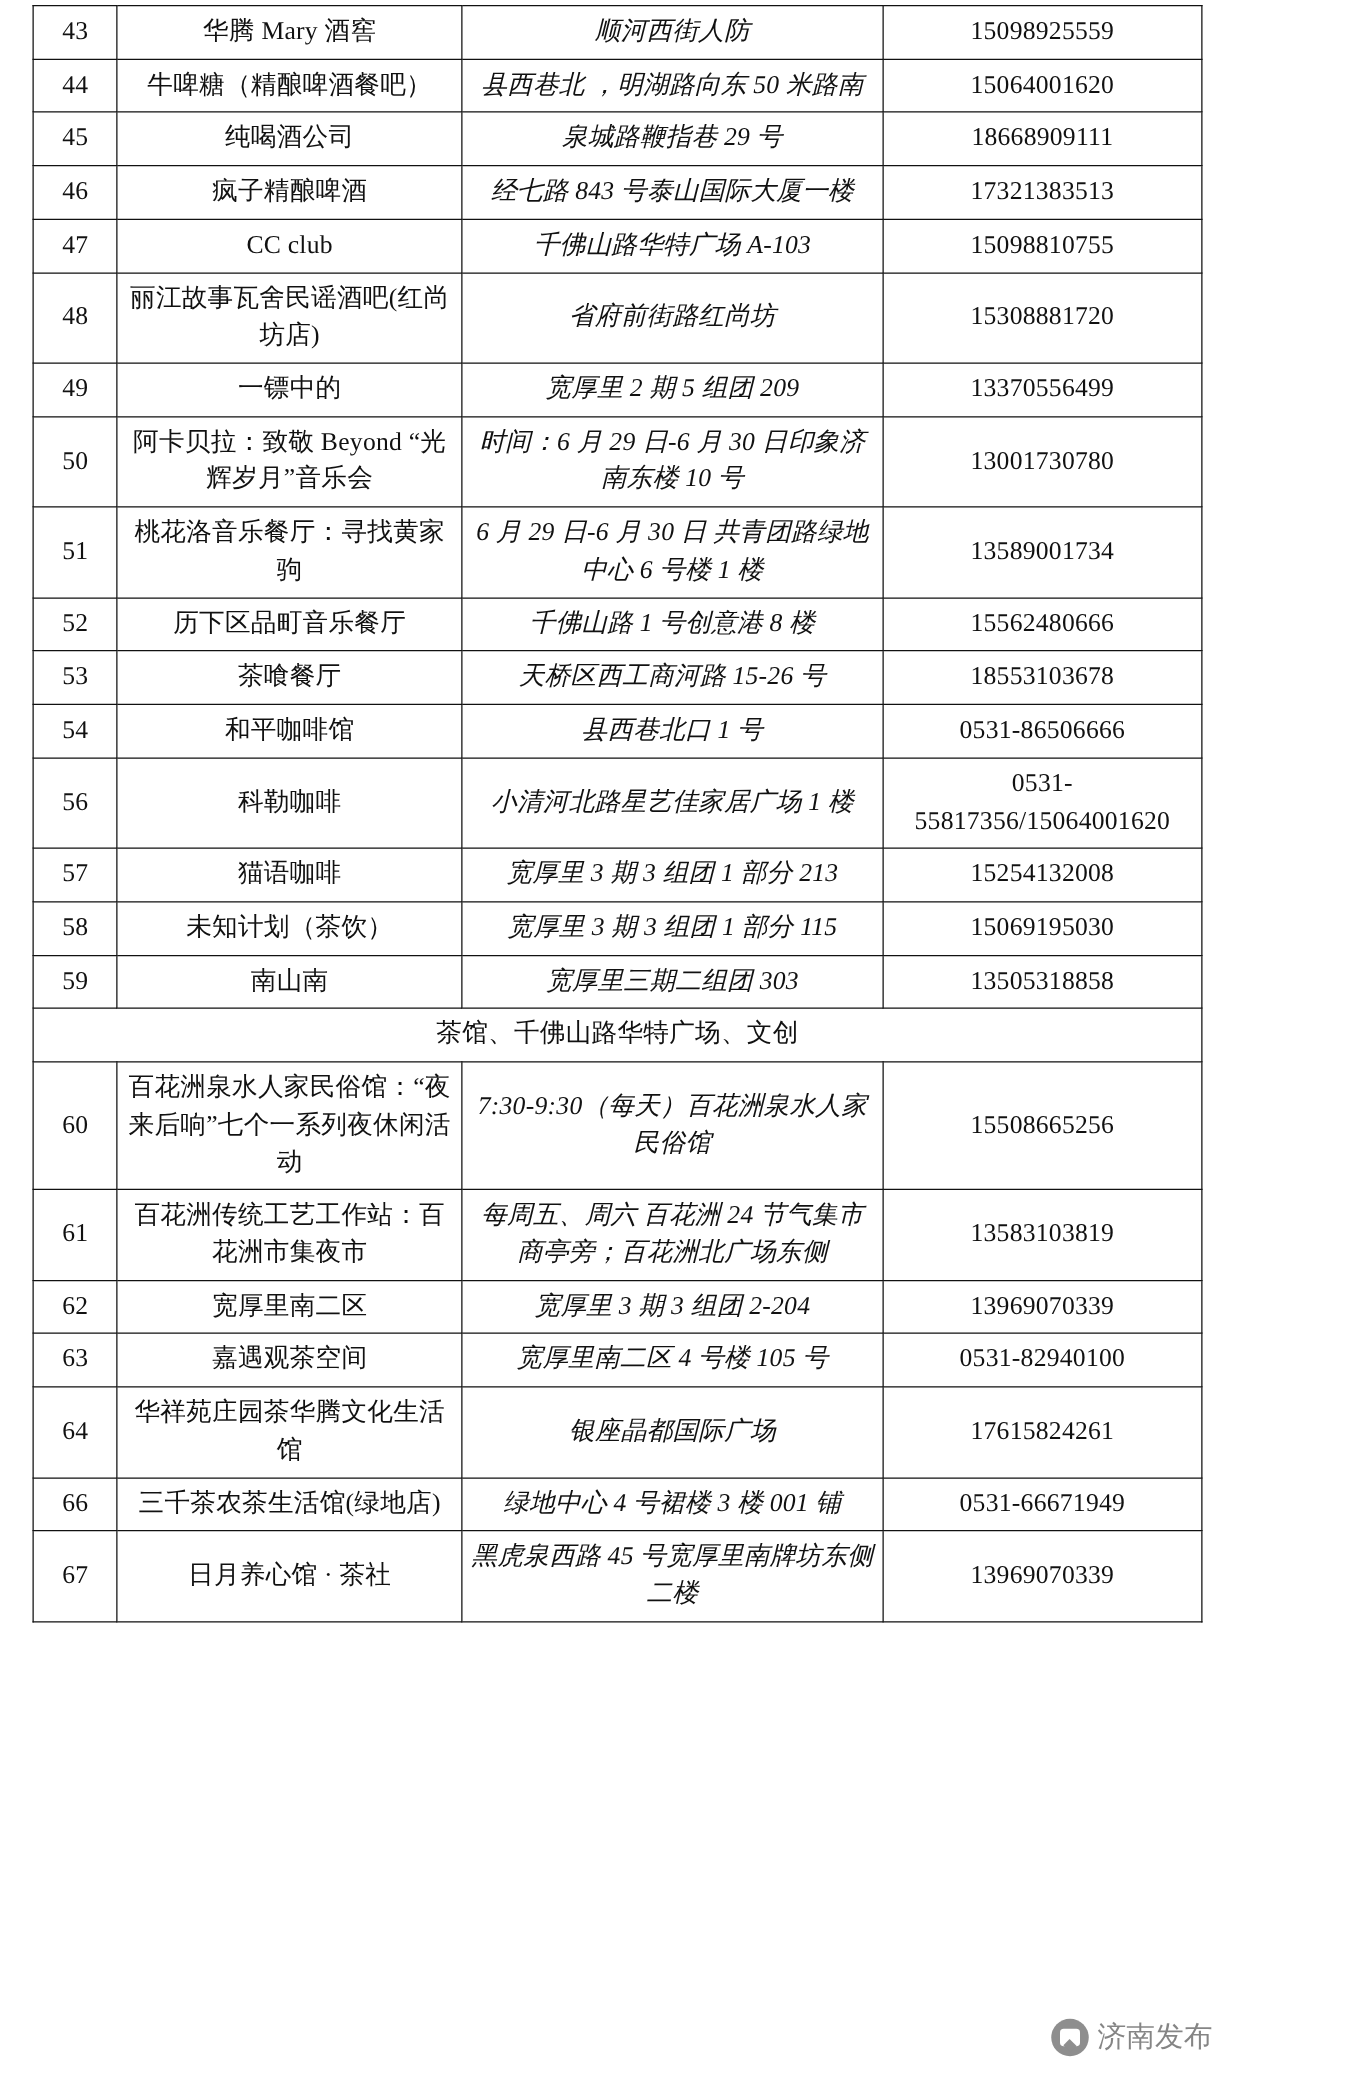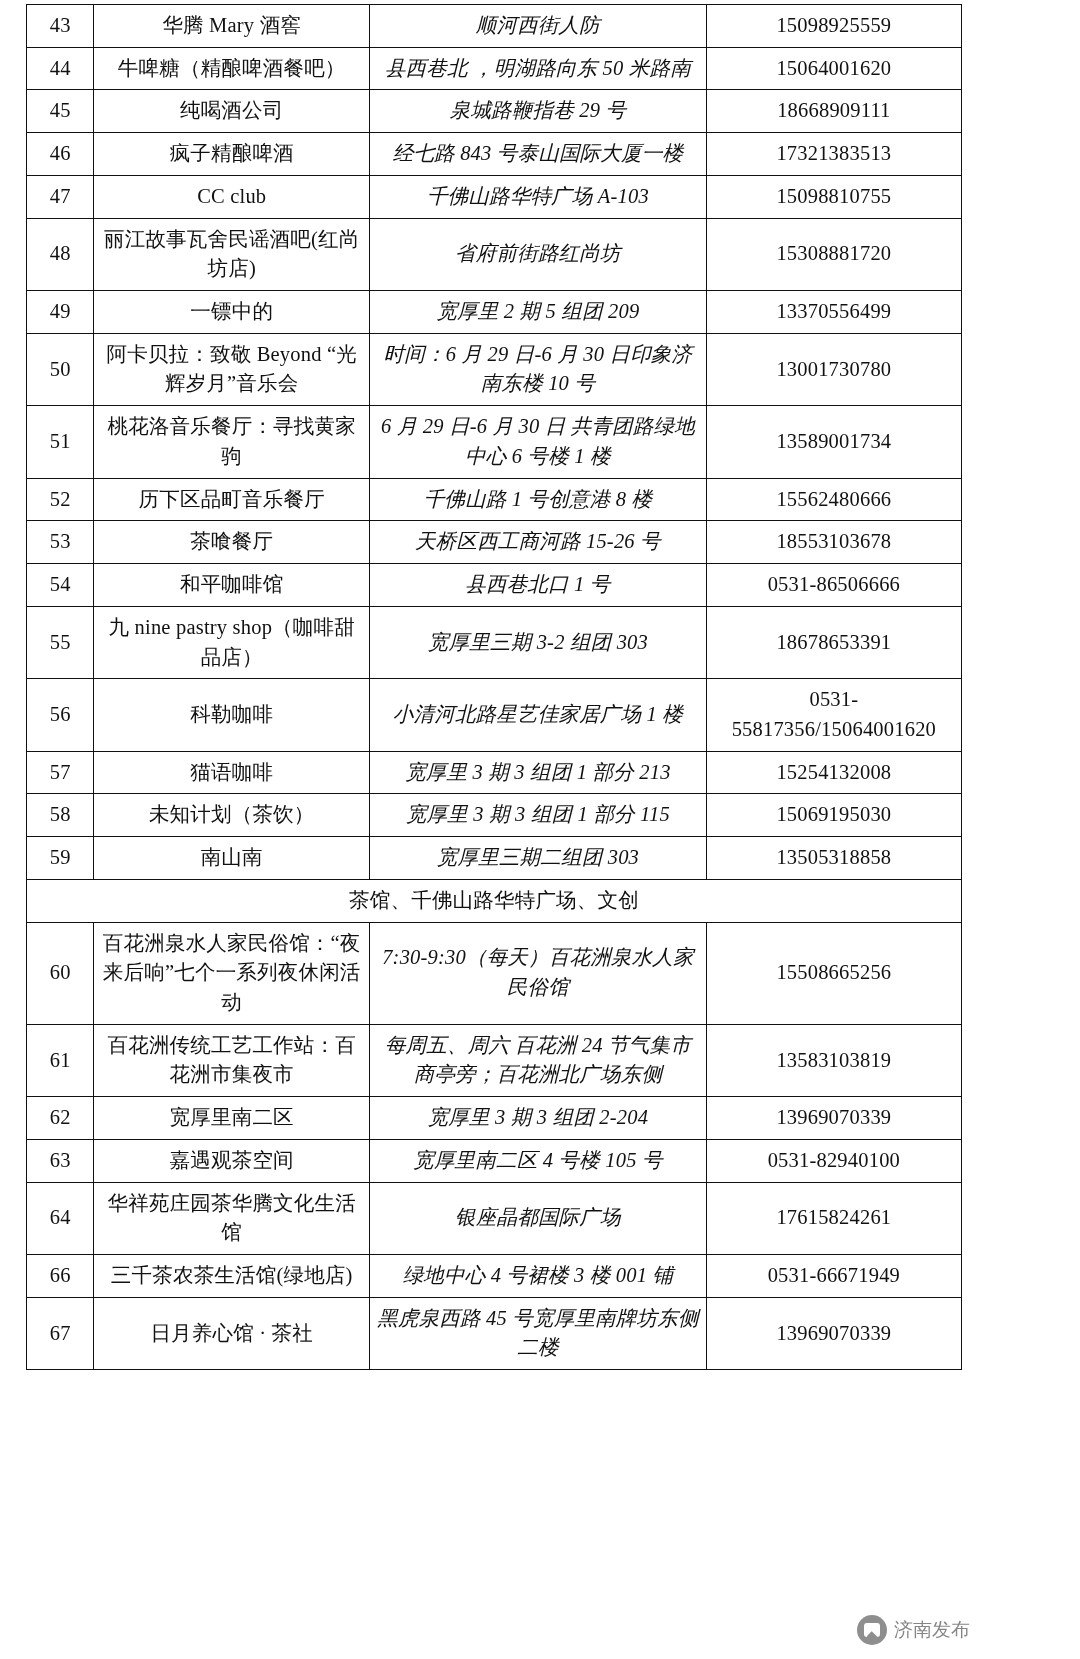--- a/index.html
+++ b/index.html
@@ -84,21 +84,21 @@
     position: absolute;
     left: 11px;
     top: 18px;
     width: 8px;
     height: 7px;
     background: #4a4a4a;
     transform: rotate(45deg);
   }
   .badge .badge-text {
     font-family: "Liberation Sans", sans-serif;
-    font-size: 19px;
+    font-size: 23px;
     color: #3b3b3b;
     white-space: nowrap;
   }
 </style>
 </head>
 <body>
 
 <div class="page">
   <table class="doc-table">
     <colgroup>
@@ -174,26 +174,20 @@
           <td class="addr">天桥区西工商河路 15-26 号</td>
           <td class="phone">18553103678</td>
         </tr>
         <tr>
           <td class="idx">54</td>
           <td class="name">和平咖啡馆</td>
           <td class="addr">县西巷北口 1 号</td>
           <td class="phone">0531-86506666</td>
         </tr>
         <tr>
-          <td class="idx">55</td>
-          <td class="name">九 nine pastry shop（咖啡甜品店）</td>
-          <td class="addr">宽厚里三期 3-2 组团 303</td>
-          <td class="phone">18678653391</td>
-        </tr>
-        <tr>
           <td class="idx">56</td>
           <td class="name">科勒咖啡</td>
           <td class="addr">小清河北路星艺佳家居广场 1 楼</td>
           <td class="phone">0531-55817356/15064001620</td>
         </tr>
         <tr>
           <td class="idx">57</td>
           <td class="name">猫语咖啡</td>
           <td class="addr">宽厚里 3 期 3 组团 1 部分 213</td>
           <td class="phone">15254132008</td>

